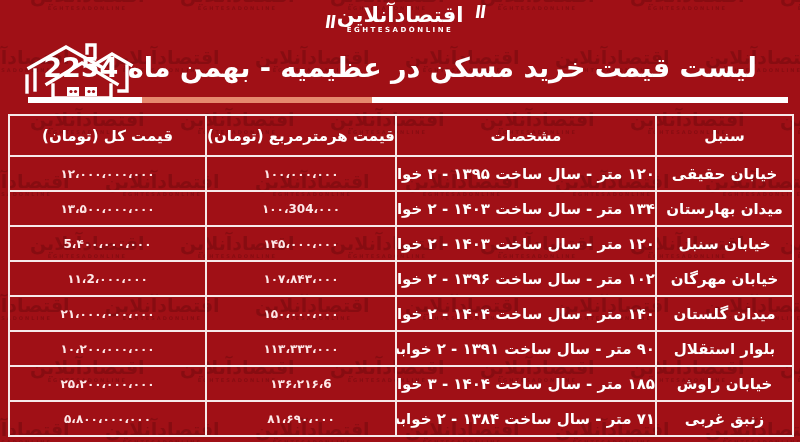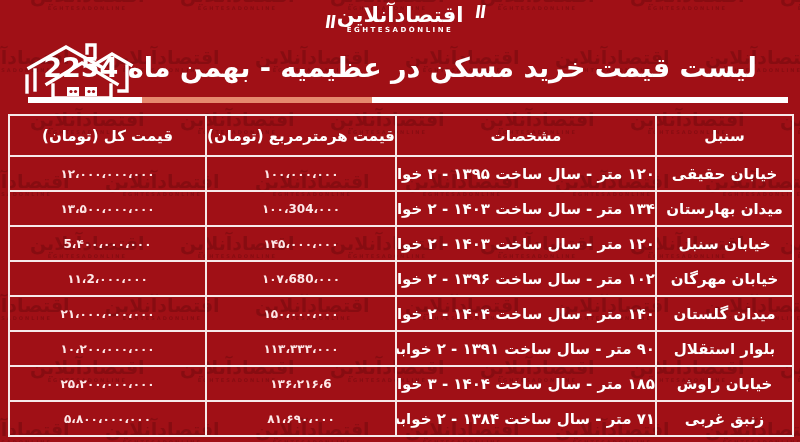--- a/index.html
+++ b/index.html
@@ -330,21 +330,21 @@
       </tr>
       <tr>
         <td class="name">خیابان سنبل</td>
         <td class="spec">۱۲۰ متر - سال ساخت ۱۴۰۳ - ۲ خوابه</td>
         <td class="num">۱۴۵،۰۰۰،۰۰۰</td>
         <td class="num">5،۴۰۰،۰۰۰،۰۰۰</td>
       </tr>
       <tr>
         <td class="name">خیابان مهرگان</td>
         <td class="spec">۱۰۲ متر - سال ساخت ۱۳۹۶ - ۲ خوابه</td>
-        <td class="num">۱۰۷،680،۰۰۰</td>
+        <td class="num">۱۰۷،۸۴۳،۰۰۰</td>
         <td class="num">۱۱،2،۰۰۰،۰۰۰</td>
       </tr>
       <tr>
         <td class="name">میدان گلستان</td>
         <td class="spec">۱۴۰ متر - سال ساخت ۱۴۰۴ - ۲ خوابه</td>
         <td class="num">۱۵۰،۰۰۰،۰۰۰</td>
         <td class="num">۲۱،۰۰۰،۰۰۰،۰۰۰</td>
       </tr>
       <tr>
         <td class="name">بلوار استقلال</td>

